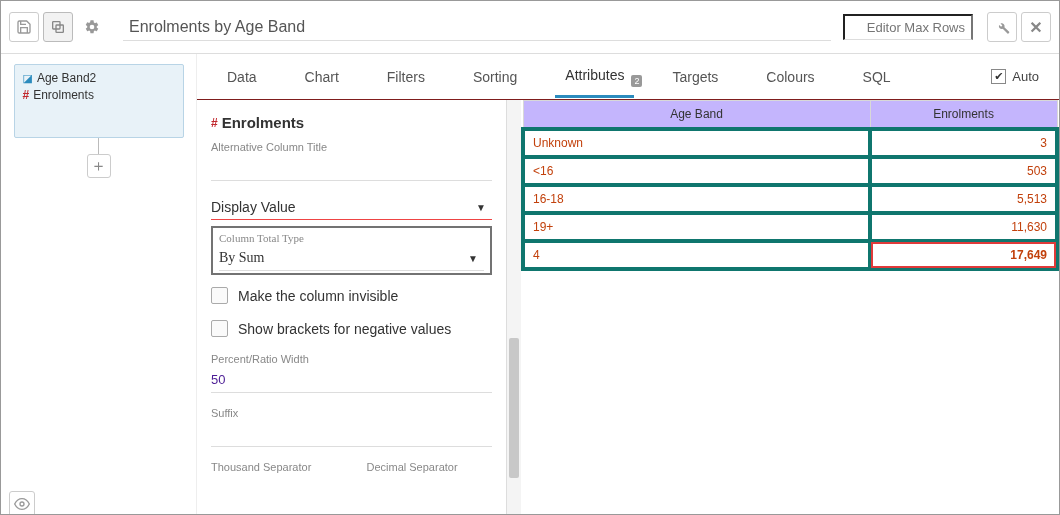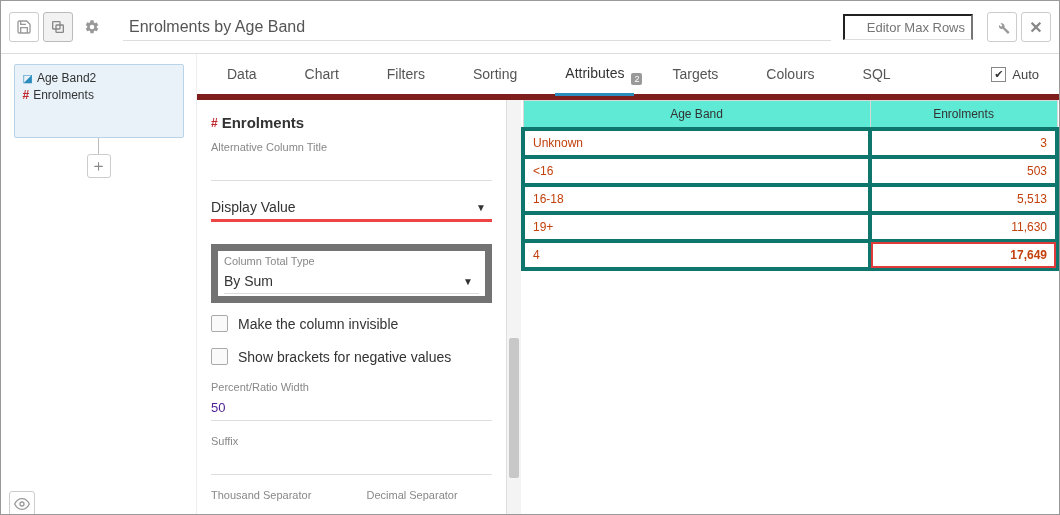--- a/index.html
+++ b/index.html
@@ -149,21 +149,21 @@
     flex: 1;
     display: flex;
     flex-direction: column;
     border-left: 1px solid #eee;
   }
   .tabs {
     display: flex;
     align-items: center;
     padding: 0 20px;
     height: 46px;
-    border-bottom: 6px solid #7f1d1d;
+    border-bottom: 1px solid #7f1d1d;
   }
   .tab {
     padding: 12px 10px;
     margin-right: 28px;
     font-size: 14px;
     color: #555;
     cursor: pointer;
     position: relative;
   }
   .tab.active {
@@ -246,35 +246,36 @@
     font-size: 13px;
     color: #4c1d95;
     margin-bottom: 14px;
     outline: none;
     background: transparent;
   }
   .select-row {
     display: flex;
     align-items: center;
     justify-content: space-between;
-    border-bottom: 3px solid #ef4444;
+    border-bottom: 1px solid #ef4444;
     padding: 4px 6px 4px 0;
     font-size: 14px;
     color: #333;
-    margin-bottom: 22px;
+    margin-bottom: 6px;
     cursor: pointer;
   }
   .select-row .caret {
     font-size: 10px;
     color: #333;
   }
   .highlight-box {
-    border: 7px solid #737373;
+    border: 2px solid #737373;
     padding: 4px 6px 2px 6px;
     margin-bottom: 12px;
+    font-family: Liberation Serif, serif;
   }
   .highlight-box .field-label { margin-bottom: 2px; }
   .highlight-box .select-row { margin-bottom: 0; border-bottom: 1px solid #ddd; gap: 44px; }
   .chk-row {
     display: flex;
     align-items: center;
     font-size: 14px;
     color: #333;
     margin: 8px 0 16px 0;
   }
@@ -297,21 +298,21 @@
     flex: 1;
     padding: 0;
     overflow: auto;
   }
   table.preview {
     width: 100%;
     border-collapse: collapse;
     font-size: 12px;
   }
   table.preview th {
-    background: #5eead4;
+    background: #c4b5fd;
     border: 1px solid #d8d8d8;
     padding: 6px 8px;
     font-weight: normal;
     color: #333;
     text-align: center;
   }
   table.preview td {
     border: 4px solid #0f766e;
     padding: 5px 8px;
     color: #c2410c;

